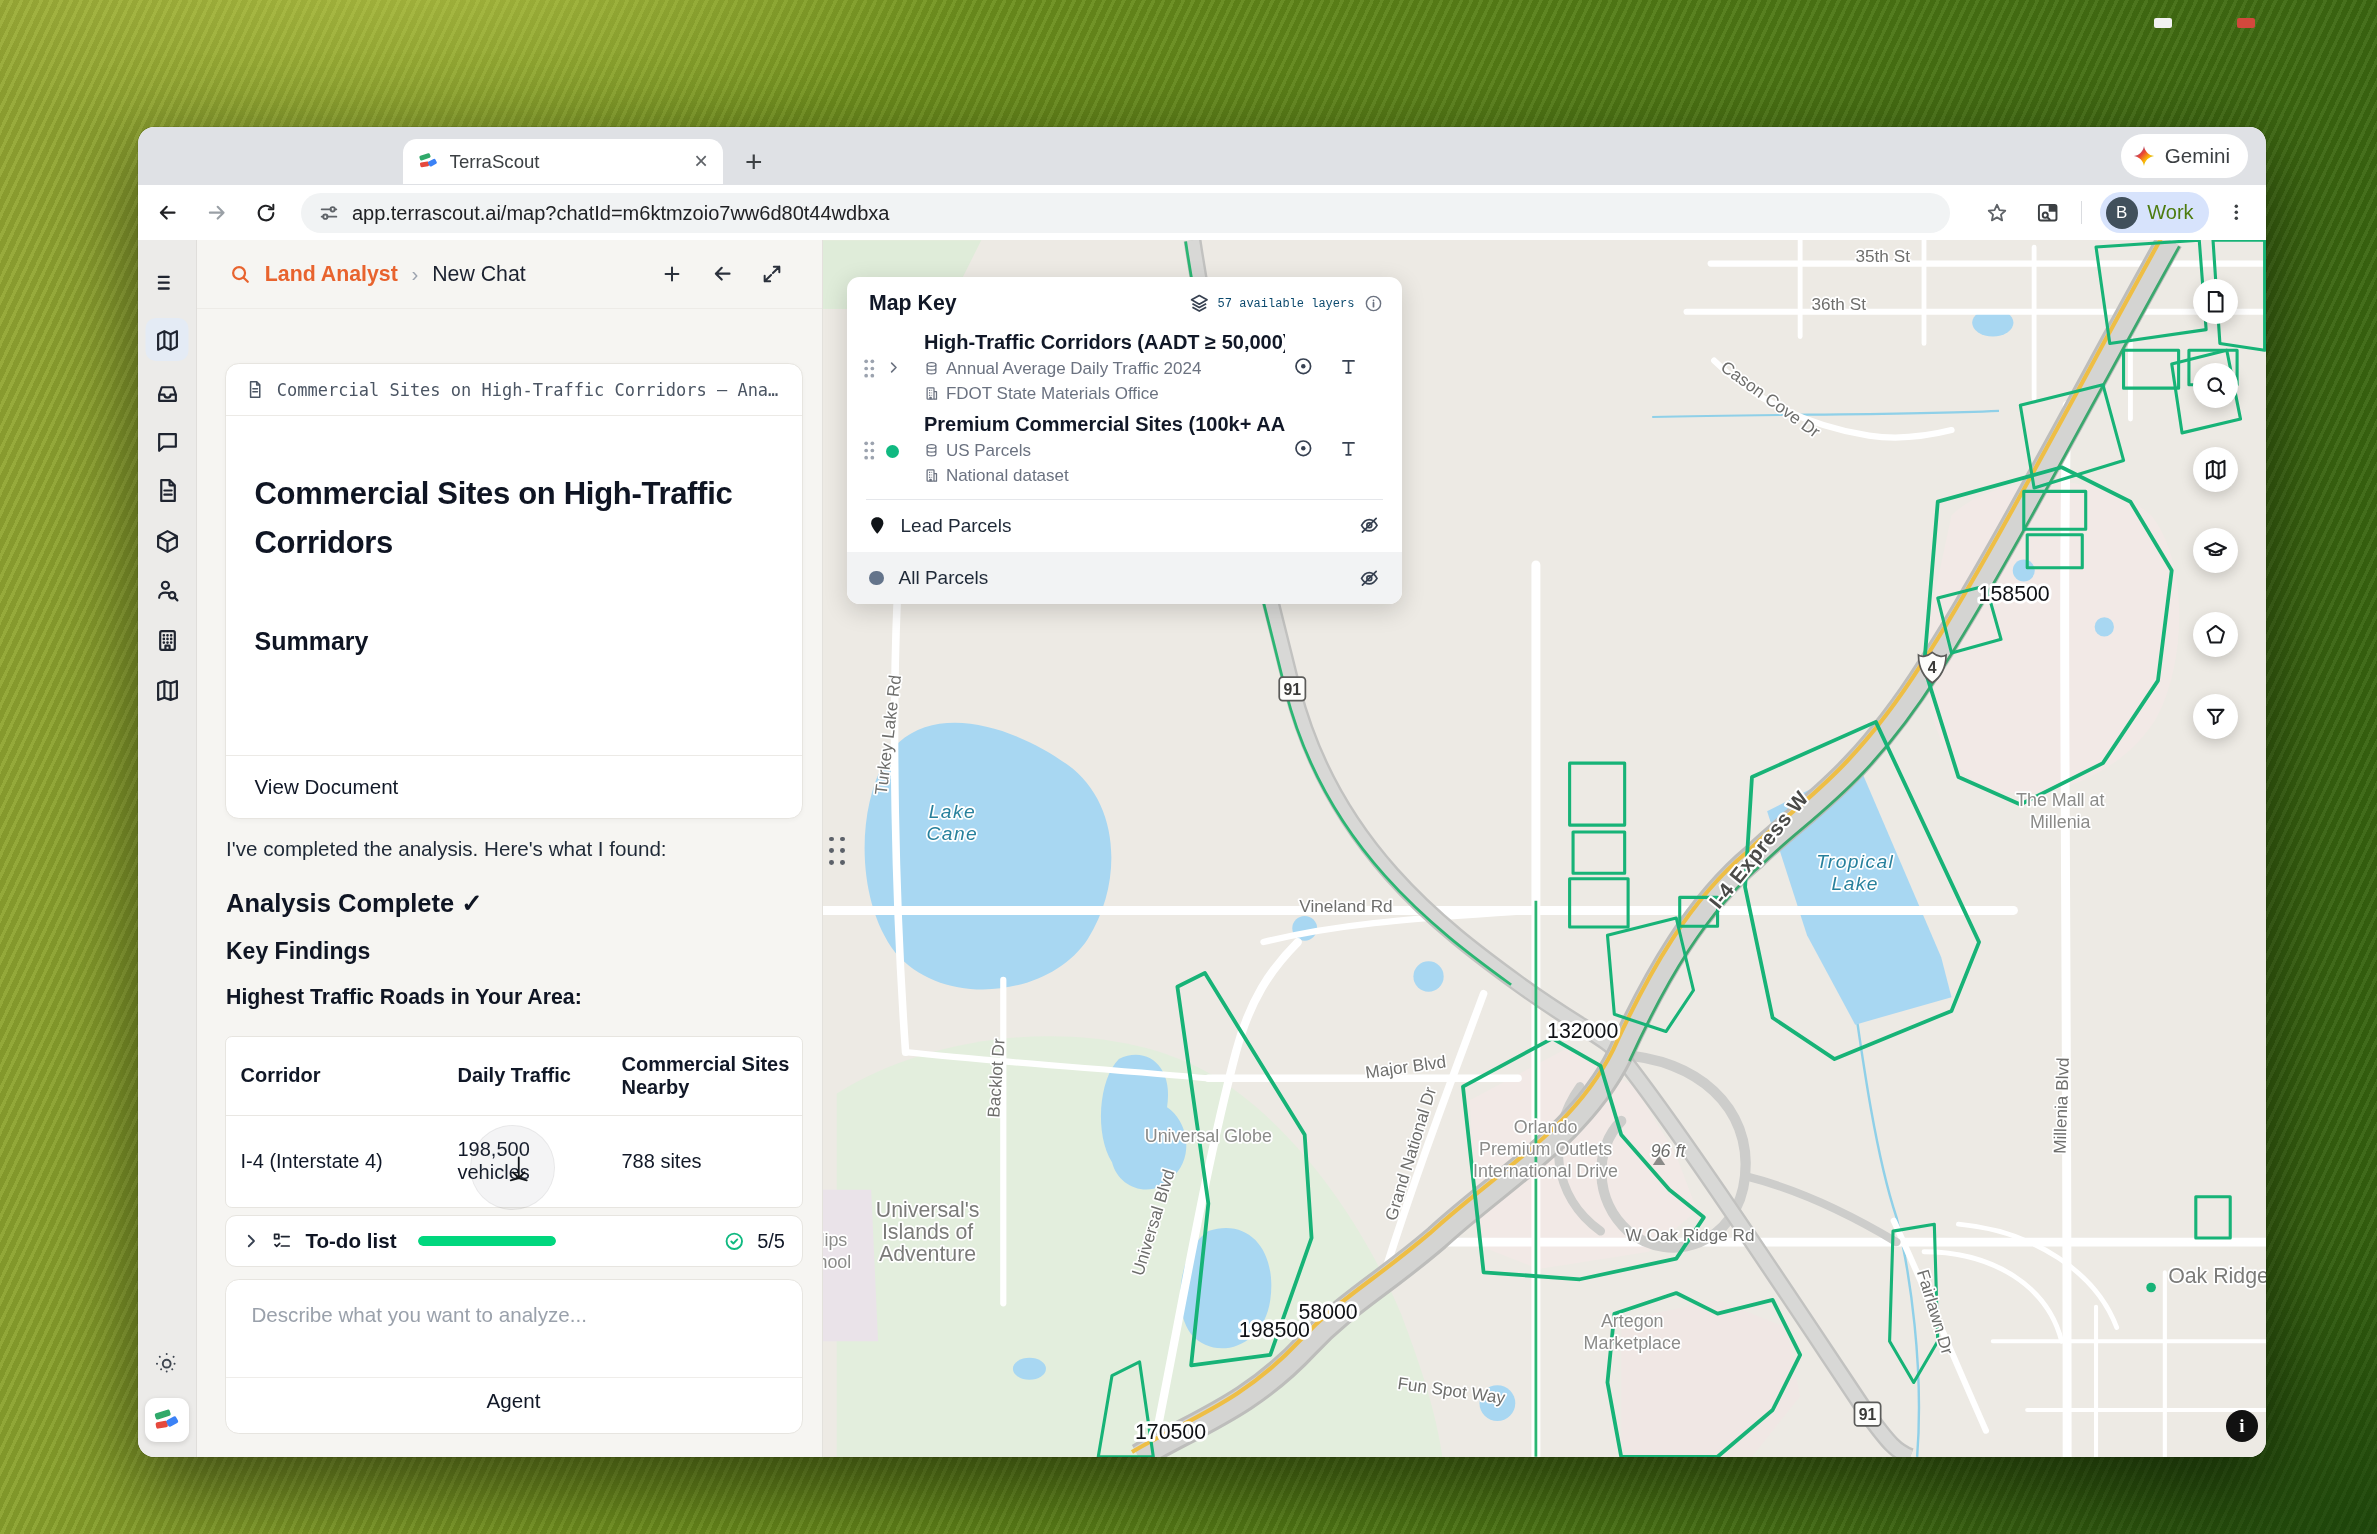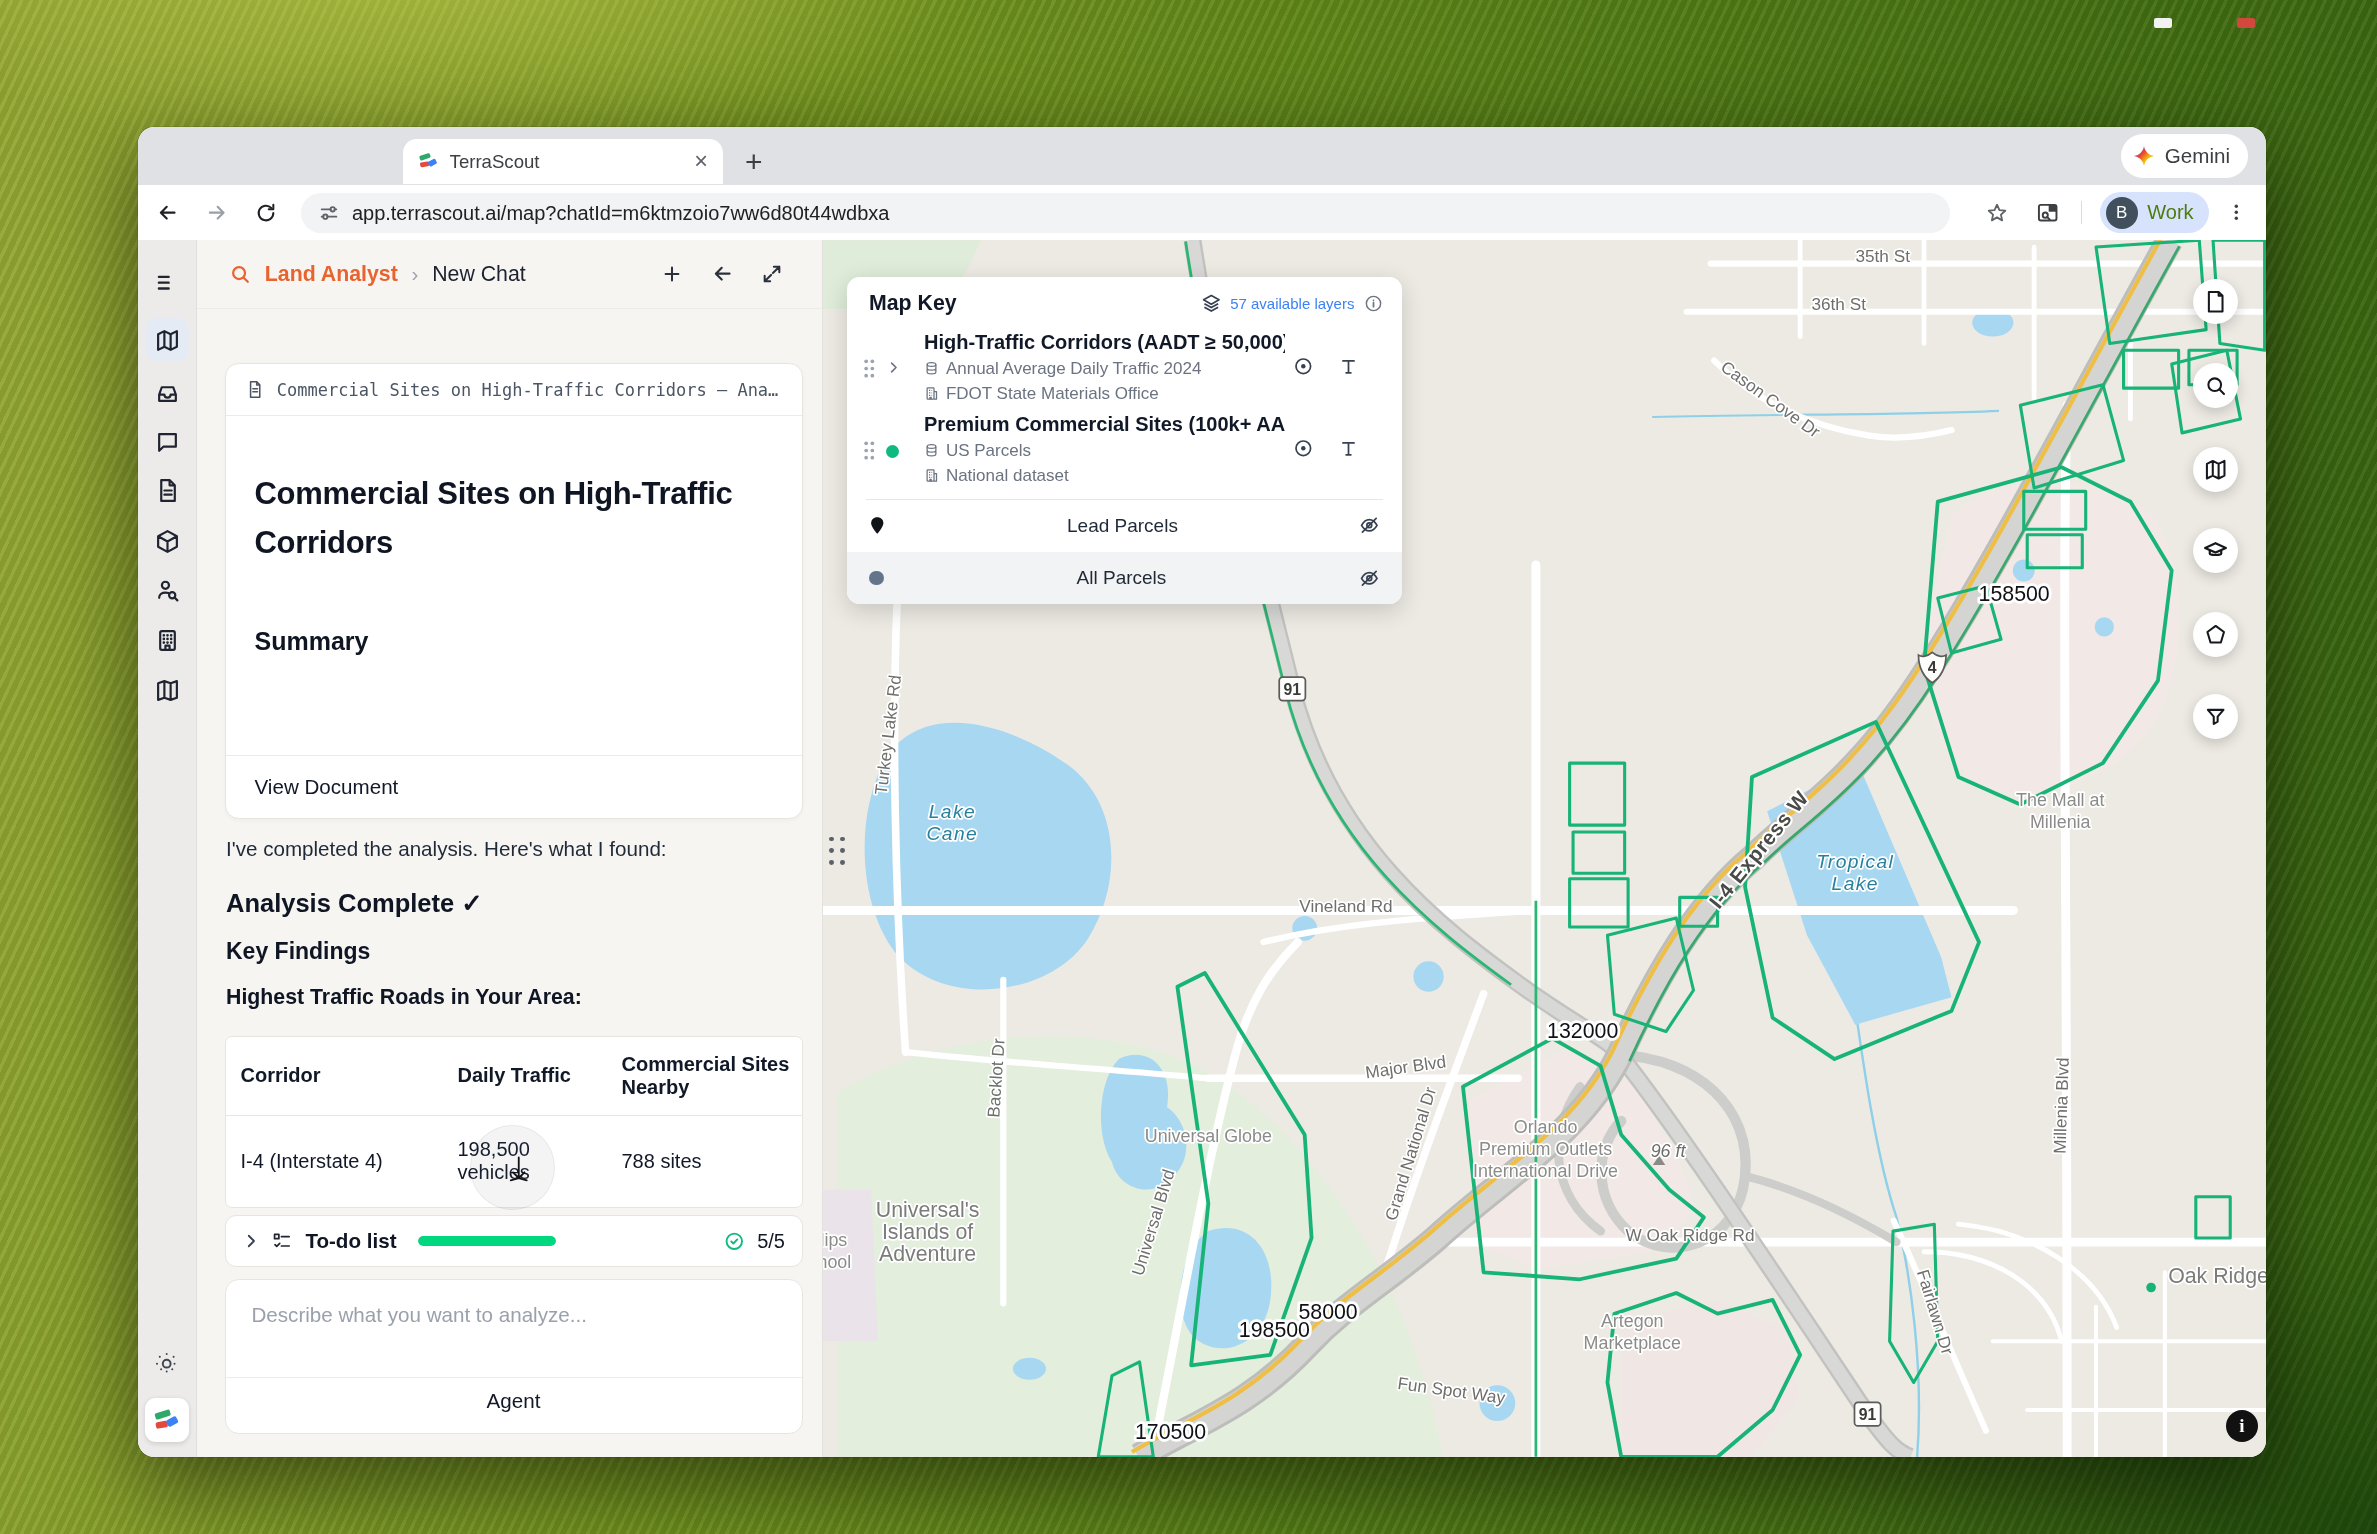--- a/index.html
+++ b/index.html
@@ -126,30 +126,30 @@
   text.hwy { fill:#4a4a48; font-size:30px; font-weight:700; letter-spacing:1px; stroke-width:6px; }
   text.elev { fill:#6d6d6b; font-style:italic; font-size:26px; }
   .parcel { fill:none; stroke:#17b377; stroke-width:4.5; stroke-linejoin:round; }
   .parcel-b { fill:none; stroke:#17b377; stroke-width:5.5; stroke-linejoin:round; }
 
   .mapkey { position:absolute; left:24px; top:37px; width:555px; height:327px; background:#fff;
     border-radius:12.4px; box-shadow:0 6.9px 23.4px rgba(0,0,0,.16); }
   .mk-head { position:absolute; left:0; top:0; right:0; height:41px; display:flex; align-items:center; padding:12.4px 19px 0 22px; }
   .mk-title { font-size:21.3px; font-weight:700; color:#111827; }
   .mk-head .spacer { flex:1; }
-  .mk-layers-count { font-size:15px; color:#3b82f6; margin:0 9.6px 0 8.3px; }
+  .mk-layers-count { font-size:12px; color:#0c4a6e; margin:0 9.6px 0 8.3px;font-family:Liberation Mono, monospace; }
   .mk-row { position:absolute; left:0; right:0; }
   .mk-handle { position:absolute; left:13.8px; color:#9ca3af; }
   .mk-marker { position:absolute; left:39px; }
   .mk-text { position:absolute; left:77px; right:117px; }
   .mk-layer-title { font-size:20px; font-weight:600; color:#111827; white-space:nowrap; overflow:hidden; }
   .mk-sub { display:flex; align-items:center; gap:6.9px; margin-top:4.8px; font-size:17px; color:#6b7280; white-space:nowrap; }
   .mk-acts { position:absolute; right:44px; display:flex; gap:25px; color:#374151; align-items:center; }
   .mk-divider { position:absolute; left:19px; right:19px; top:222px; height:0.7px; background:#e5e7eb; }
-  .mk-toggle { position:absolute; left:0; right:0; height:45px; display:flex; align-items:center; padding:0 22px; gap:15px;text-align:center; }
+  .mk-toggle { position:absolute; left:0; right:0; height:45px; display:flex; align-items:center; padding:0 22px; gap:15px; }
   .mk-toggle-label { font-size:19px; color:#1f2937; flex:1; }
   .mk-allrow { background:#f2f3f4; border-radius:0 0 12.4px 12.4px; }
 
   .map-btn { position:absolute; left:1370px; width:45px; height:45px; border-radius:50%; background:#fff;
     box-shadow:0 4.1px 12.4px rgba(0,0,0,.18); display:flex; align-items:center; justify-content:center; color:#16181d; }
   .map-info-btn { position:absolute; left:1403px; top:1170px; width:32px; height:32px; border-radius:50%;
     background:#111; color:#fff; display:flex; align-items:center; justify-content:center;
     font-size:19px; font-weight:700; font-family:"Liberation Serif",serif; }
   .map-drag { position:absolute; left:4.1px; top:584px; width:20.6px; height:54px; display:grid;
     grid-template-columns:repeat(2,5.5px); grid-auto-rows:5.5px; gap:6.2px; align-content:center; justify-content:center; }

